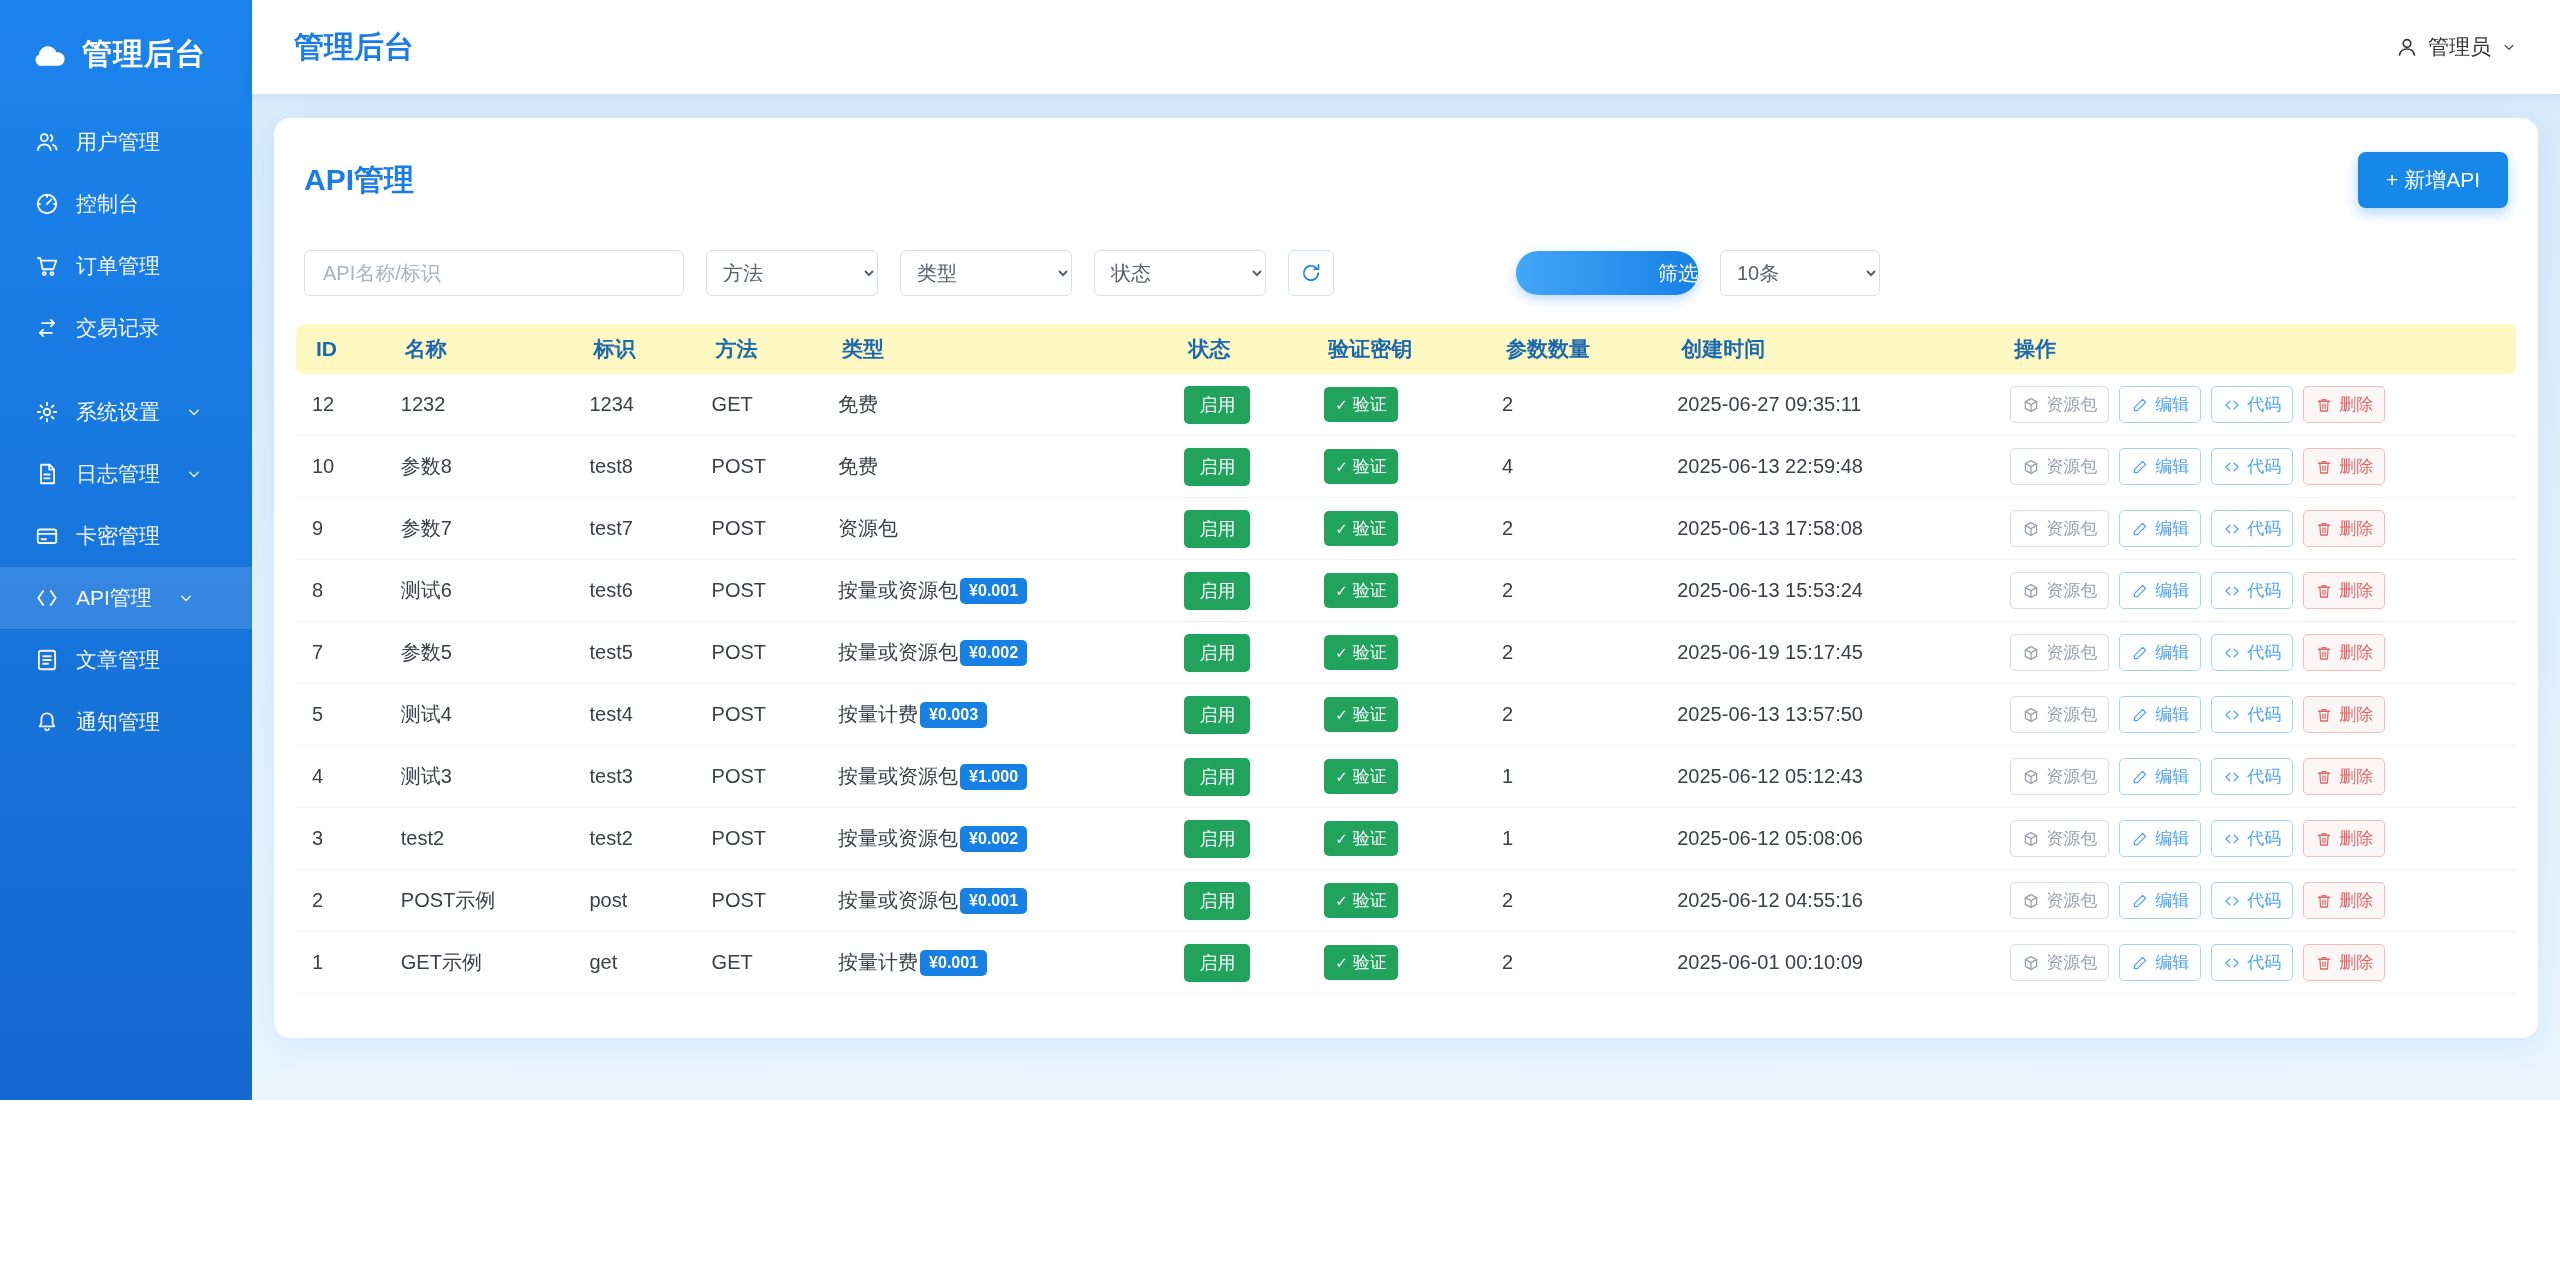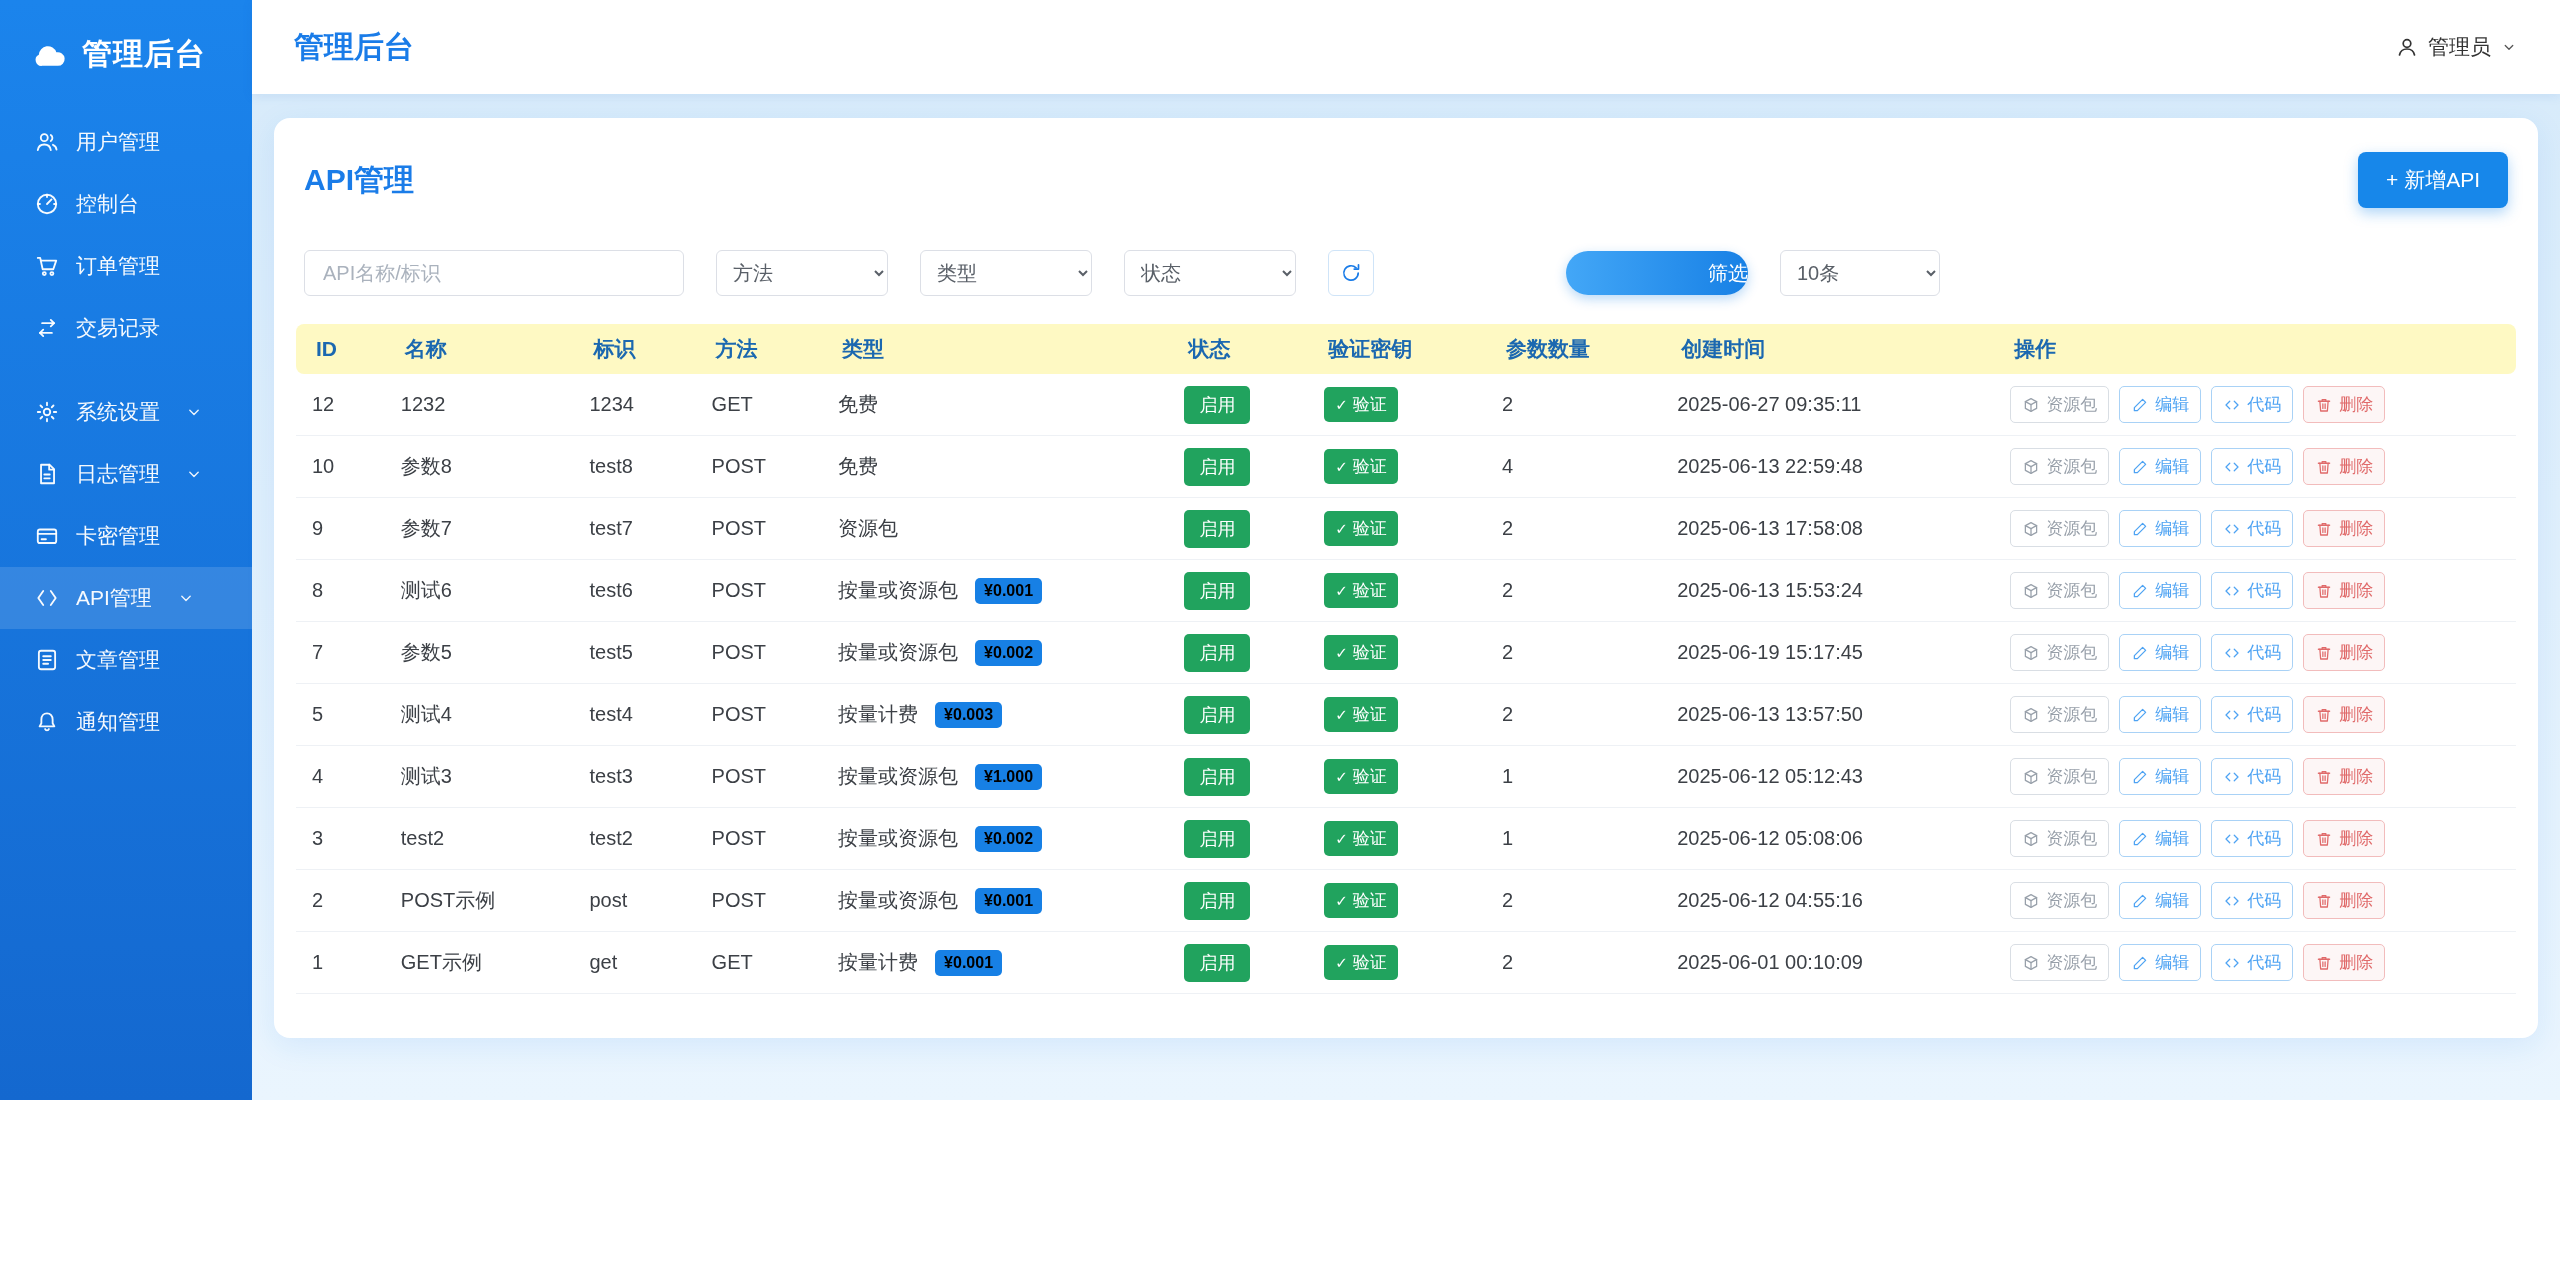--- a/index.html
+++ b/index.html
@@ -37,41 +37,41 @@
   .u-caret { width: 18px; height: 18px; color: #555; }
 
   
   .content { flex: 1; padding: 24px 22px; }
   .card { background: #fff; border-radius: 16px; box-shadow: 0 8px 30px rgba(26,124,232,.10); padding: 34px 22px 44px; }
   .card-head { display: flex; align-items: center; justify-content: space-between; padding: 0 8px; }
   .page-title { font-size: 30px; color: #1a7ce8; font-weight: 600; }
   .add-btn { background: #1787ea; color: #fff; border: none; font-size: 21px; padding: 14px 28px; border-radius: 8px; box-shadow: 0 5px 14px rgba(23,135,234,.35); cursor: pointer; }
 
   
-  .filter-bar { display: flex; align-items: center; gap: 32px; margin-top: 42px; padding: 0 8px; }
+  .filter-bar { display: flex; align-items: center; gap: 22px; margin-top: 42px; padding: 0 8px; }
   .f-input { width: 380px; height: 46px; border: 1px solid #dcdfe6; border-radius: 6px; padding: 0 18px; font-size: 20px; color: #333; outline: none; background: #fff; }
   .f-input::placeholder { color: #aab2bd; }
   .f-select { width: 172px; height: 46px; border: 1px solid #dcdfe6; border-radius: 6px; font-size: 20px; color: #5a6068; padding: 0 12px; background: #fff; cursor: pointer; }
   .f-refresh { width: 46px; height: 46px; border: 1px solid #cfe4f8; border-radius: 6px; background: #fff; color: #1a7ce8; display: flex; align-items: center; justify-content: center; cursor: pointer; }
   .f-refresh .icon-slot { width: 24px; height: 24px; display: block; }
   .f-refresh svg { width: 100%; height: 100%; display: block; }
   .f-filter { width: 182px; height: 44px; border: none; border-radius: 22px; background: linear-gradient(90deg, #43a7f7, #1780e5); color: #fff; font-size: 20px; margin-left: 160px; cursor: pointer; box-shadow: 0 4px 12px rgba(23,128,229,.30); text-align: right; }
   .f-size { width: 160px; }
 
   
   .api-table { width: 100%; border-collapse: separate; border-spacing: 0; margin-top: 28px; table-layout: fixed; }
   .api-table th { background: #fef9c3; color: #1b68b0; font-size: 21px; font-weight: 600; text-align: left; height: 50px; padding: 0 20px; white-space: nowrap; }
   .api-table th:first-child { border-radius: 8px 0 0 8px; }
   .api-table th:last-child { border-radius: 0 8px 8px 0; }
   .api-table td { height: 62px; padding: 0 16px; font-size: 20px; color: #3c4046; border-bottom: 1px solid #eef1f5; white-space: nowrap; overflow: hidden; }
   .c-time { color: #4a4f55; }
   .badge-status { display: inline-block; background: #21a35e; color: #fff; font-size: 18px; padding: 7px 15px; border-radius: 5px; }
   .badge-verify { display: inline-flex; align-items: center; gap: 5px; background: #21a35e; color: #fff; font-size: 17px; padding: 6px 11px; border-radius: 5px; }
   .vcheck { font-size: 15px; line-height: 1; }
-  .price-badge { display: inline-block; background: #1780e5; color: #000000; font-size: 16px; font-weight: bold; padding: 4px 9px; border-radius: 5px; margin-left: 17px; vertical-align: 1px; }
+  .price-badge { display: inline-block; background: #1780e5; color: #ffffff; font-size: 16px; font-weight: bold; padding: 4px 9px; border-radius: 5px; margin-left: 2px; vertical-align: 1px; }
   .actions { display: flex; gap: 10px; }
   .act { display: inline-flex; align-items: center; gap: 6px; background: #fff; border: 1px solid; border-radius: 5px; font-size: 17px; padding: 6px 11px; cursor: pointer; white-space: nowrap; }
   .a-gray { color: #98a0aa; border-color: #d9dee4; }
   .a-blue { color: #4ea3f3; border-color: #a9d2f6; }
   .a-red  { color: #e06a6a; border-color: #f2bcbc; background: #fdf6f6; }
   .a-ic { width: 18px; height: 18px; display: inline-block; }
   .a-ic svg { width: 100%; height: 100%; display: block; }
 </style>
 </head>
 <body>

